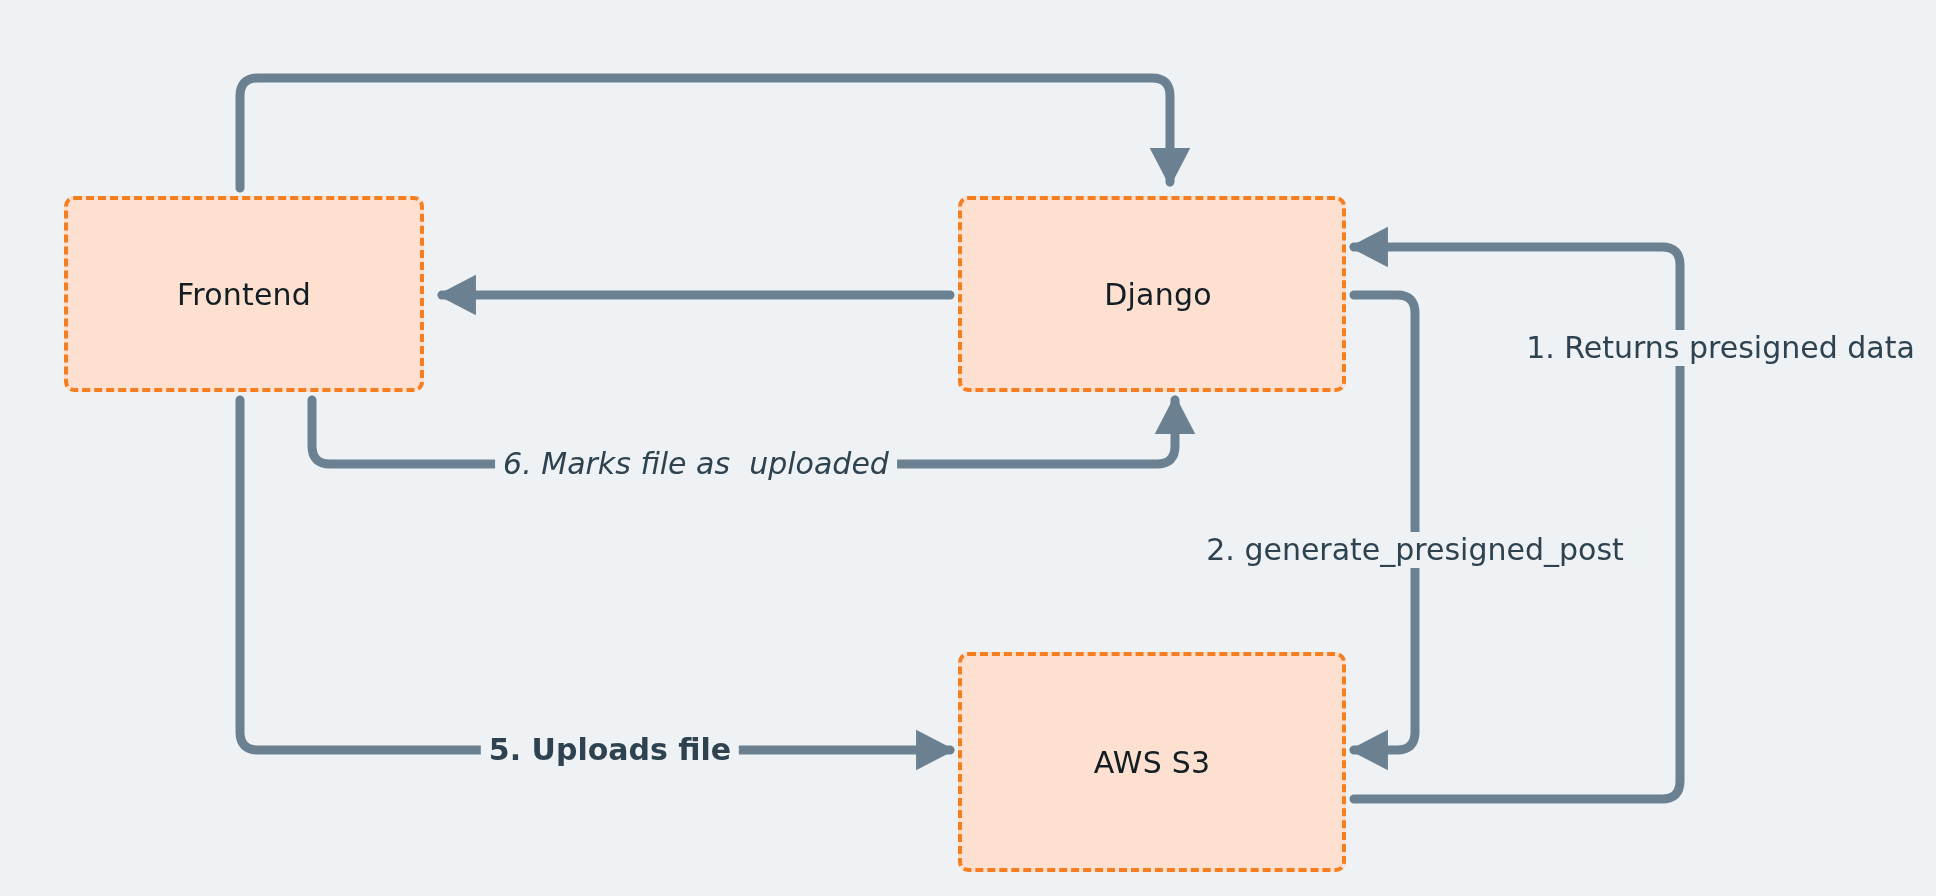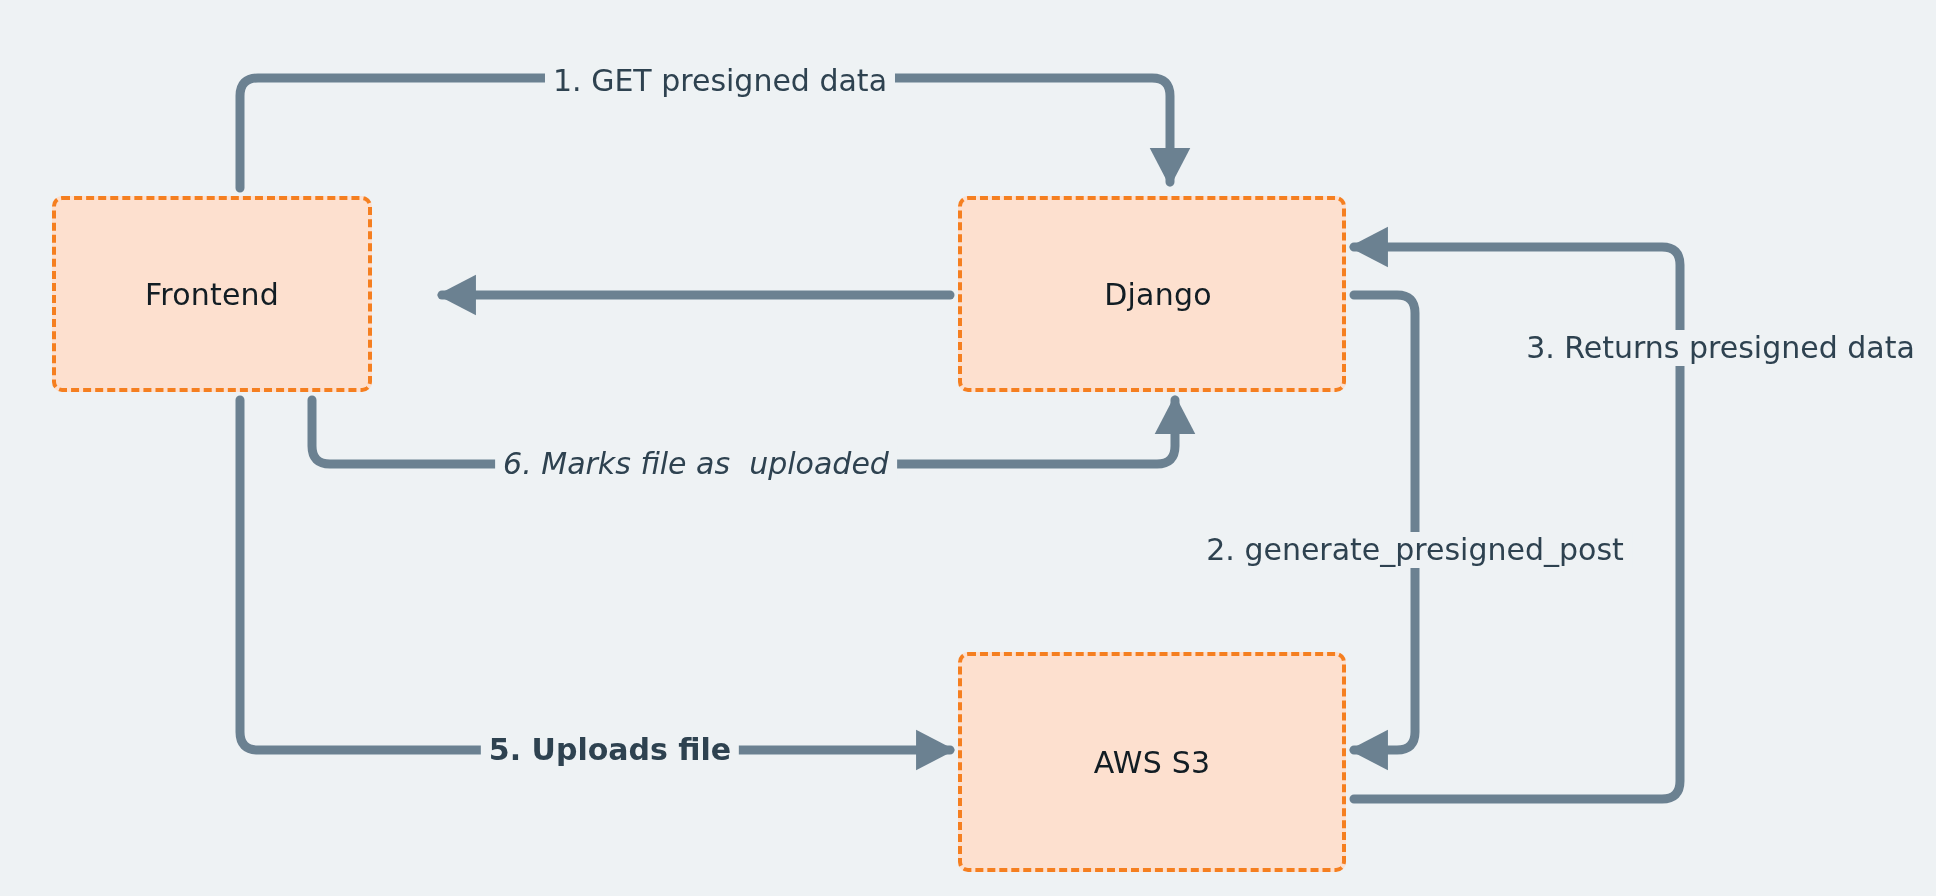--- a/index.html
+++ b/index.html
@@ -73,36 +73,35 @@
       <path d="M 312 400 L 312 446 Q 312 464 330 464 L 1157 464 Q 1175 464 1175 446 L 1175 400" marker-end="url(#arrow)"></path>
 
       <path d="M 240 400 L 240 732 Q 240 750 258 750 L 950 750" marker-end="url(#arrow)"></path>
 
       <path d="M 1354 295 L 1397 295 Q 1415 295 1415 313 L 1415 732 Q 1415 750 1397 750 L 1354 750" marker-end="url(#arrow)"></path>
 
       <path d="M 1354 799 L 1662 799 Q 1680 799 1680 781 L 1680 265 Q 1680 247 1662 247 L 1354 247" marker-end="url(#arrow)"></path>
     </g>
   </svg>
 
-  <div class="node-box" style="left:52px; top:196px; width:320px; height:196px;">
+  <div class="node-box" style="left:64px; top:196px; width:360px; height:196px;">
     <span class="node-label">Frontend</span>
   </div>
 
   <div class="node-box" style="left:958px; top:196px; width:388px; height:196px;padding-left:12px;">
     <span class="node-label">Django</span>
   </div>
 
   <div class="node-box" style="left:958px; top:652px; width:388px; height:220px;">
     <span class="node-label">AWS S3</span>
   </div>
 
-  <div class="edge-label" style="left:720px; top:81px; transform:translate(-50%,-50%);">1. GET presigned data</div>
 
   <div class="edge-label" style="left:1415px; top:514px; transform:translate(-50%,-50%);margin-top:36px;">2. generate_presigned_post</div>
 
-  <div class="edge-label" style="left:1680px; top:348px; transform:translate(-40%,-50%);">3. Returns presigned data</div>
+  <div class="edge-label" style="left:1680px; top:348px; transform:translate(-40%,-50%);">1. Returns presigned data</div>
 
 
   <div class="edge-label" style="left:610px; top:750px; transform:translate(-50%,-50%);font-weight:bold;">5. Uploads file</div>
 
   <div class="edge-label" style="left:696px; top:464px; transform:translate(-50%,-50%);font-style:italic;">6. Marks file as  uploaded</div>
 
 </div>
 
 </body></html>

